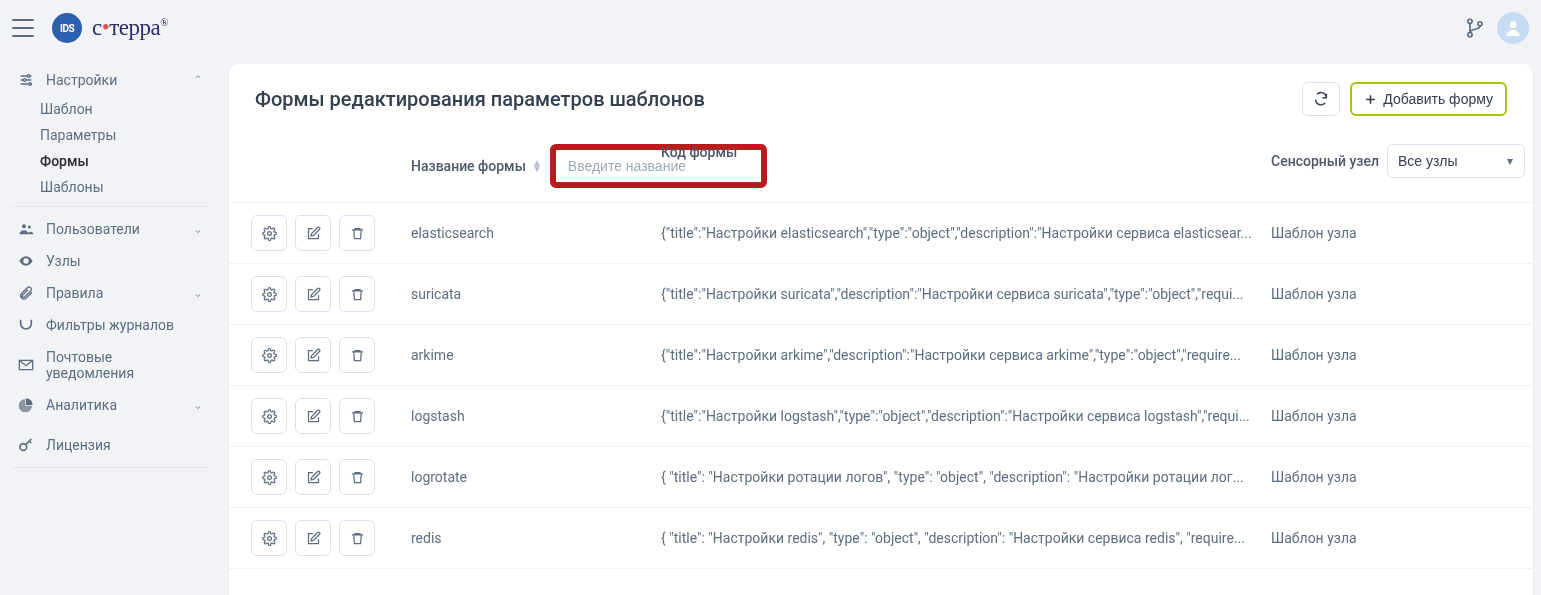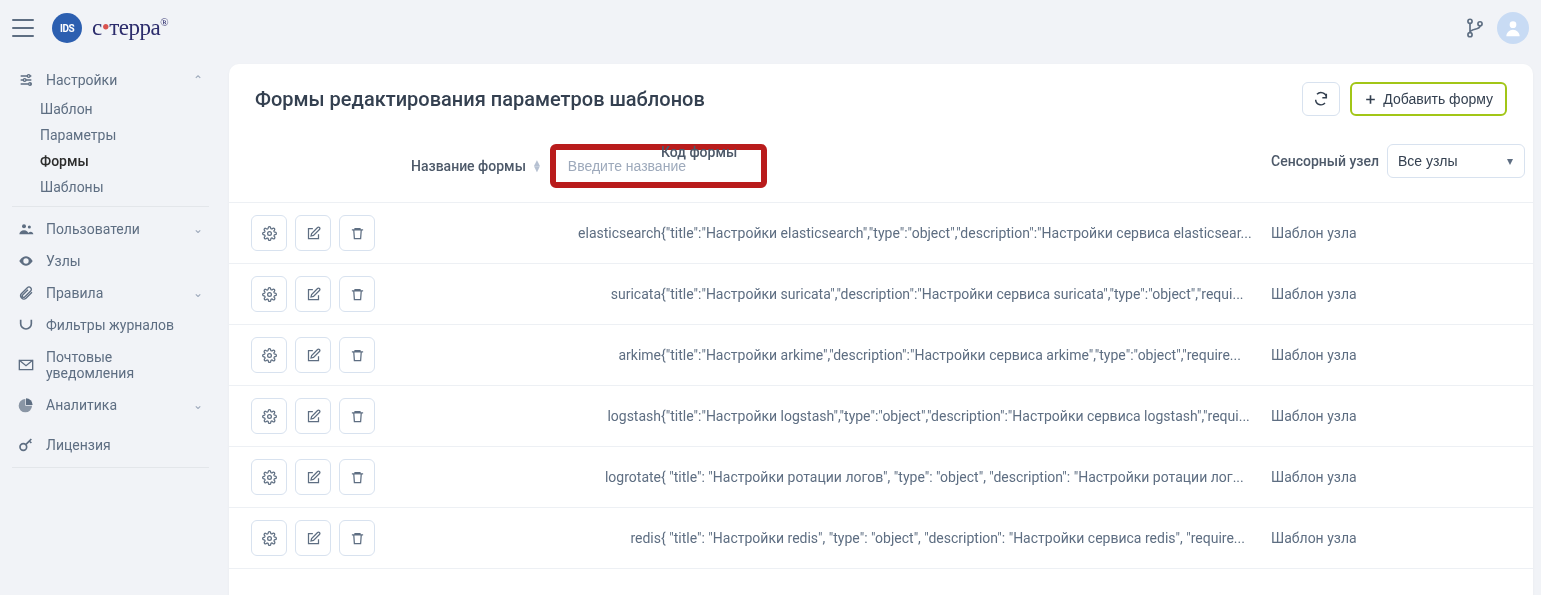--- a/index.html
+++ b/index.html
@@ -104,21 +104,21 @@
   color: #5e6e82;
 }
 .trow:last-child { border-bottom: none; }
 .row-actions { display: flex; gap: 8px; }
 .ibtn {
   width: 36px; height: 36px; border: 1px solid #d8e2ef; border-radius: 6px;
   background: #fff; display: inline-flex; align-items: center; justify-content: center;
   cursor: pointer; color: #5e6e82;
 }
 .cell-code { white-space: nowrap; overflow: hidden; text-overflow: ellipsis; color: #5e6e82; padding-right: 10px;}
-.cell-name { color: #5e6e82; text-align: right;}
+.cell-name { color: #5e6e82;}
 
 .footer {
   display: flex; justify-content: center; align-items: center; gap: 6px;
   padding: 16px 0 20px 0; border-top: 1px solid #edf0f4;
 }
 svg { display: block; }
 </style>
 </head>
 <body>
 

